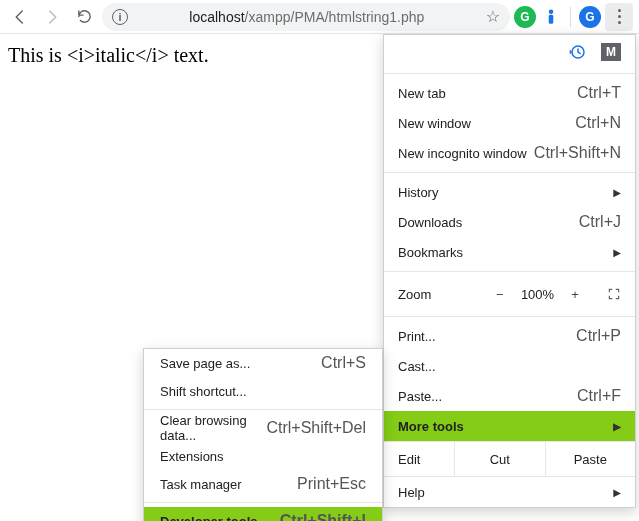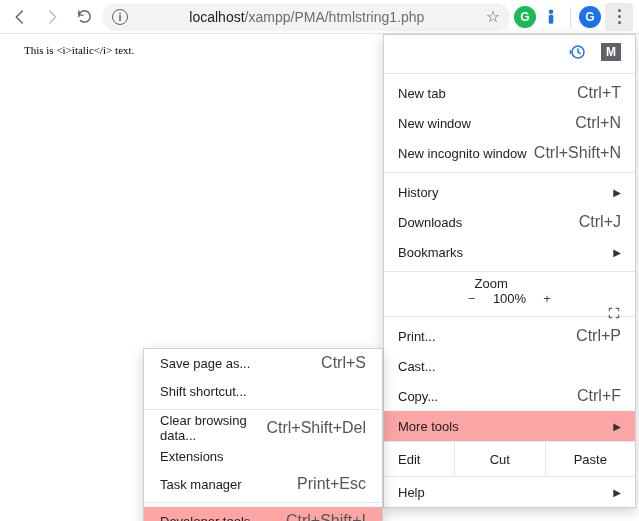--- a/index.html
+++ b/index.html
@@ -59,23 +59,23 @@
   .sep { width:1px;height:20px;background:#dadce0;margin:0 4px; }
   .ext-blue { background:#1a73e8; }
   .menu-dots {
     width:28px;height:28px;display:flex;flex-direction:column;
     align-items:center;justify-content:center;gap:3px;cursor:pointer;
     background:#ececec;border-radius:4px;
   }
   .menu-dots span { width:3px;height:3px;background:#5f6368;border-radius:50%; }
 
   .page {
-    padding: 10px 24px;
+    padding: 10px 8px;
     font-family: "Times New Roman", serif;
-    font-size: 11px;
+    font-size: 20px;
     color: #000;
   }
 
   .menu {
     position: absolute;
     background: #fff;
     border: 1px solid #cfcfcf;
     box-shadow: 0 4px 12px rgba(0,0,0,0.18);
     font-size: 13px;
     color: #202124;
@@ -83,37 +83,37 @@
   .main-menu {
     top: 34px; right: 3px;
     width: 253px;
   }
   .row {
     display:flex;align-items:center;
     height:30px;
     padding: 0 14px;
     cursor:default;
   }
-  .row.hover { background:#fca5a5; }
+  .row.hover { background:#84cc16;font-weight:bold; }
   .row .lbl { flex:1; }
   .row .sc { color:#555; font-size:16px; }
   .row .arr { color:#333; font-size:10px; margin-left:6px; }
   .hr { height:1px;background:#e6e6e6;margin:4px 0; }
   .iconrow {
     display:flex;align-items:center;justify-content:flex-end;
     gap:14px;padding:6px 14px;height:34px;
   }
   .ico-clock { color:#1a73e8; }
   .ico-m {
     width:20px;height:18px;background:#5f6368;color:#fff;
     display:flex;align-items:center;justify-content:center;
     font-size:12px;font-weight:bold;
   }
   .zoomrow {
-    display:flex;align-items:center;height:36px;padding:0 14px;flex-direction:column;
+    display:flex;align-items:center;height:36px;padding:0 14px;
   }
   .zoomrow .lbl { width:70px; }
   .zoomrow .zc { display:flex;align-items:center;gap:14px;flex:1;justify-content:center; }
   .zoomrow .zbtn { color:#444;cursor:pointer;width:14px;text-align:center; }
   .zoomrow .full { margin-left:auto;color:#555; }
   .eccp {
     display:flex;align-items:center;height:36px;
     border-top:1px solid #e6e6e6;border-bottom:1px solid #e6e6e6;
   }
   .eccp .c { flex:1;text-align:right;height:100%;display:flex;align-items:center;justify-content:center; }
@@ -229,21 +229,21 @@
   </div>
   <div class="hr"></div>
   <div class="row">
       <span class="lbl">Print...</span>
       <span class="sc">Ctrl+P</span>
     </div>
   <div class="row">
       <span class="lbl">Cast...</span>
     </div>
   <div class="row">
-      <span class="lbl">Copy...</span>
+      <span class="lbl">Paste...</span>
       <span class="sc">Ctrl+F</span>
     </div>
   <div class="row hover">
       <span class="lbl">More tools</span>
       <span class="arr">▶</span>
     </div>
   <div class="eccp">
     <div class="c first">Edit</div>
     <div class="c">Cut</div>
     <div class="c">Paste</div>

